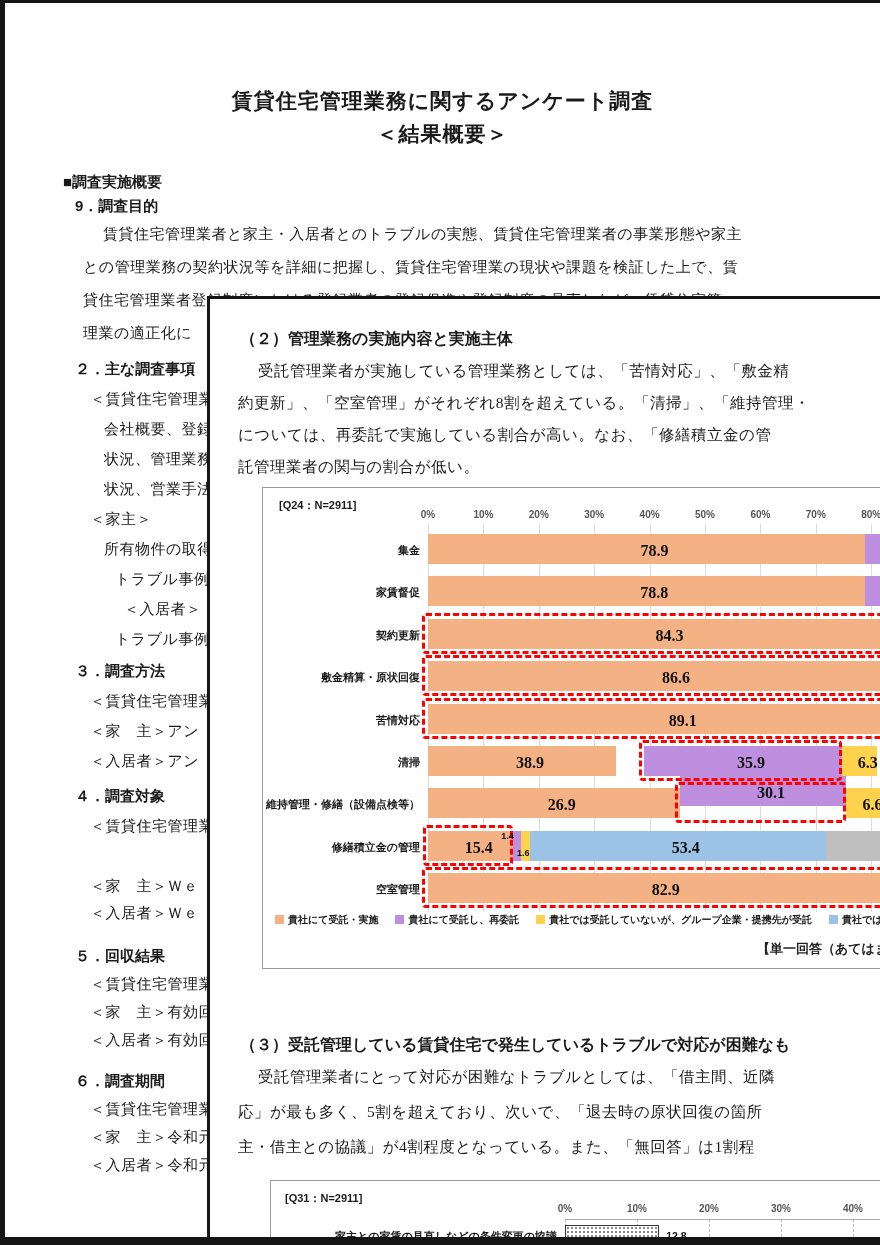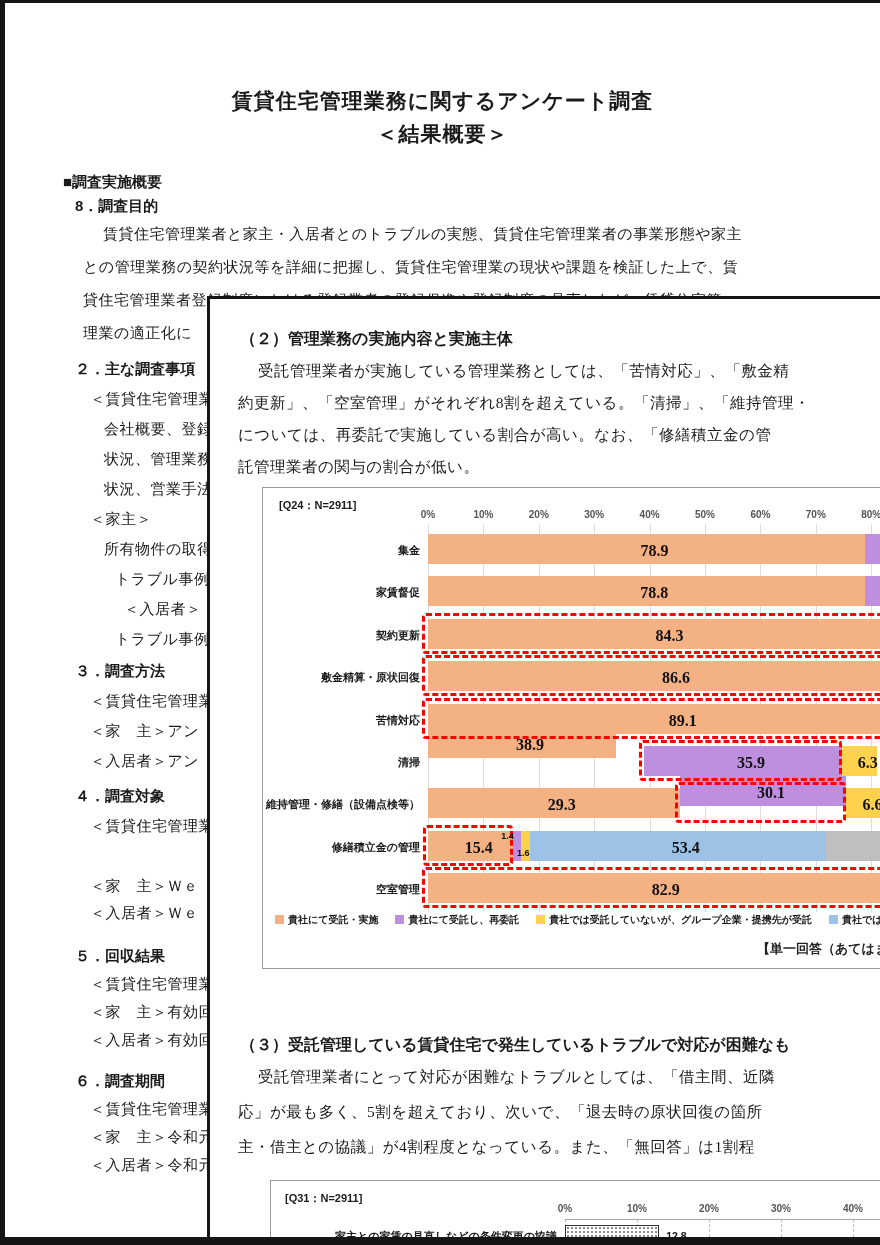--- a/index.html
+++ b/index.html
@@ -49,21 +49,21 @@
 </head>
 <body>
 
 <div id="canvas">
 
   <div>
     <div class="abs doc-title sans" style="left:0;top:84px;">賃貸住宅管理業務に関するアンケート調査</div>
     <div class="abs doc-title sans" style="left:0;top:117px;">＜結果概要＞</div>
     <div class="abs sec-head" style="left:58px;top:170px;">■調査実施概要</div>
     <div id="left-col">
-        <div class="abs sec-head" style="left: 70px; top: 194px;">8．調査目的</div>
+        <div class="abs sec-head" style="left: 70px; top: 194px;">9．調査目的</div>
         <div class="abs body-line" style="left: 98px; top: 222px;">賃貸住宅管理業者と家主・入居者とのトラブルの実態、賃貸住宅管理業者の事業形態や家主</div>
         <div class="abs body-line" style="left: 78px; top: 255px;">との管理業務の契約状況等を詳細に把握し、賃貸住宅管理業の現状や課題を検証した上で、賃</div>
         <div class="abs body-line" style="left: 78px; top: 288px;">貸住宅管理業者登録制度における登録業者の登録促進や登録制度の見直しなど、賃貸住宅管</div>
         <div class="abs body-line" style="left: 78px; top: 321px;">理業の適正化に</div>
         <div class="abs sec-head" style="left: 70px; top: 357px;">２．主な調査事項</div>
         <div class="abs body-line" style="left: 85px; top: 387px;">＜賃貸住宅管理業</div>
         <div class="abs body-line" style="left: 99px; top: 417px;">会社概要、登録</div>
         <div class="abs body-line" style="left: 99px; top: 447px;">状況、管理業務</div>
         <div class="abs body-line" style="left: 99px; top: 477px;">状況、営業手法</div>
         <div class="abs body-line" style="left: 85px; top: 507px;">＜家主＞</div>
@@ -138,33 +138,33 @@
         <div class="seg" style="left: 165px; top: 173.2px; width: 479.764px; height: 30px; background: rgb(244, 177, 131); z-index: 1;">
           <div class="seg-label" style="left: 0px; top: 8px;">86.6</div>
         </div>
         <div class="red-frame" style="left: 159px; top: 167.2px; width: 700px; height: 35px; z-index: 2;"></div>
         <div class="cat-label" style="left: 0px; top: 224.6px; width: 157px;">苦情対応</div>
         <div class="seg" style="left: 165px; top: 215.6px; width: 493.614px; height: 30px; background: rgb(244, 177, 131); z-index: 1;">
           <div class="seg-label" style="left: 0px; top: 8px;">89.1</div>
         </div>
         <div class="red-frame" style="left: 159px; top: 209.6px; width: 700px; height: 35px; z-index: 2;"></div>
         <div class="cat-label" style="left: 0px; top: 267px; width: 157px;">清掃</div>
-        <div class="seg" style="left: 165px; top: 240px; width: 188px; height: 30px; background: rgb(244, 177, 131); z-index: 1;">
+        <div class="seg" style="left: 165px; top: 258px; width: 188px; height: 30px; background: rgb(244, 177, 131); z-index: 1;">
           <div class="seg-label" style="left: 0px; top: 8px;">38.9</div>
         </div>
         <div class="seg" style="left: 380.506px; top: 258px; width: 198.886px; height: 30px; background: rgb(190, 143, 222); z-index: 1;">
           <div class="seg-label" style="left: 0px; top: 8px;">35.9</div>
         </div>
         <div class="red-frame" style="left: 375.506px; top: 252px; width: 197.886px; height: 35px; z-index: 2;"></div>
         <div class="seg" style="left: 579.392px; top: 258px; width: 34.902px; height: 30px; background: rgb(255, 210, 77); z-index: 1;">
           <div class="seg-label" style="left: 0px; top: 8px;">6.3</div>
         </div>
         <div class="cat-label" style="left: 0px; top: 309.4px; width: 157px;">維持管理・修繕（設備点検等）</div>
         <div class="seg" style="left: 165px; top: 300.4px; width: 251.516px; height: 30px; background: rgb(244, 177, 131); z-index: 1;">
-          <div class="seg-label" style="left: 0px; top: 8px;">29.3</div>
+          <div class="seg-label" style="left: 0px; top: 8px;">26.9</div>
         </div>
         <div class="seg" style="left: 416.516px; top: 288px; width: 166.754px; height: 30px; background: rgb(190, 143, 222); z-index: 1;">
           <div class="seg-label" style="left: 0px; top: 8px;">30.1</div>
         </div>
         <div class="red-frame" style="left: 411.516px; top: 294.4px; width: 165.754px; height: 35px; z-index: 2;"></div>
         <div class="seg" style="left: 583.27px; top: 300.4px; width: 36.564px; height: 30px; background: rgb(255, 210, 77); z-index: 1;">
           <div class="seg-label" style="left: 0px; top: 8px;">6.6</div>
         </div>
         <div class="cat-label" style="left: 0px; top: 351.8px; width: 157px;">修繕積立金の管理</div>
         <div class="seg" style="left: 165px; top: 342.8px; width: 85.316px; height: 30px; background: rgb(244, 177, 131); z-index: 1;">

